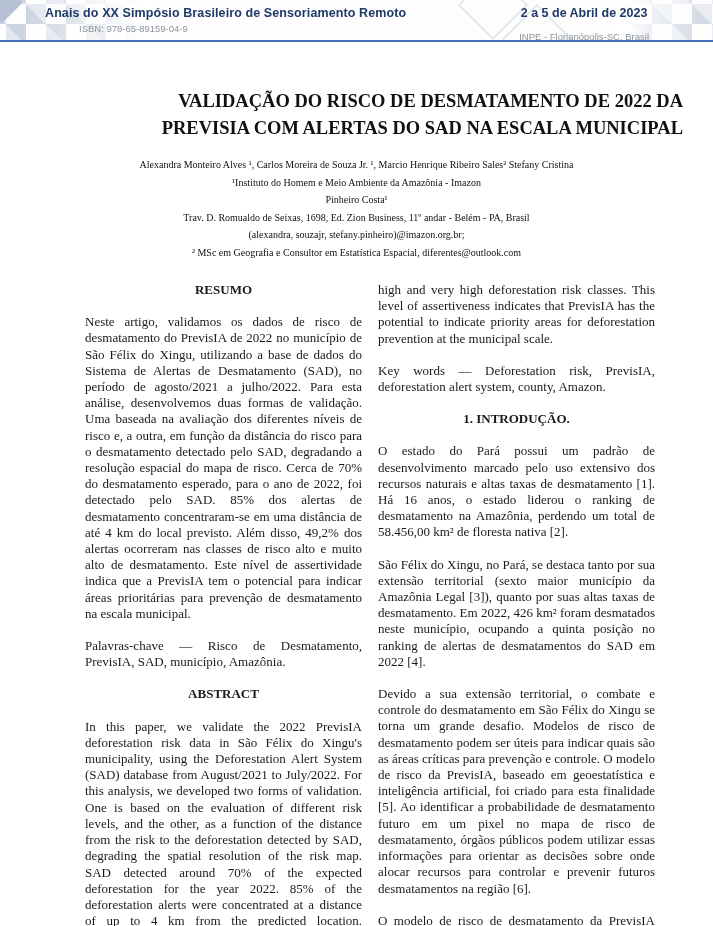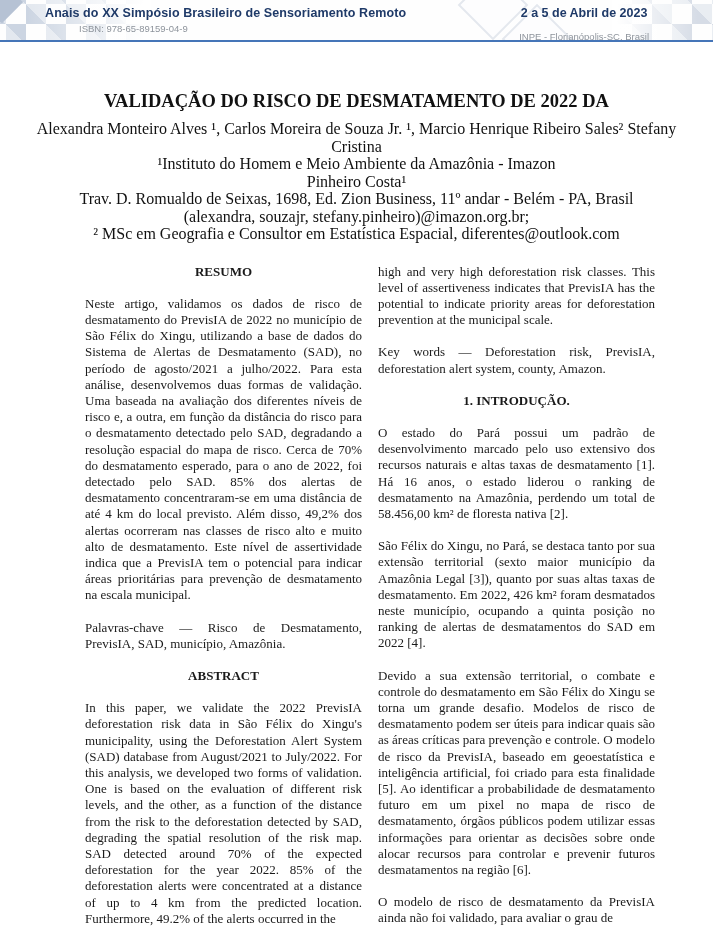--- a/index.html
+++ b/index.html
@@ -58,29 +58,29 @@
   .conf-left{position:absolute;left:45px;top:6px;z-index:2;}
   .conf-title{font-size:12.5px;font-weight:bold;color:#1f3a68;letter-spacing:0.1px;}
   .conf-isbn{font-size:9.5px;color:#8e949c;margin-top:3px;padding-left:34px;}
   .conf-right{position:absolute;right:64px;top:6px;text-align:right;z-index:2;}
   .conf-date{font-size:12.5px;font-weight:bold;color:#1f3a68;text-align:center;}
   .conf-loc{font-size:9.5px;color:#8e949c;margin-top:11px;}
 
   
   .paper-title{
     margin:46px 30px 0 30px;
-    text-align:center;
+    text-align:right;
     font-size:18.5px;font-weight:bold;
     line-height:27px;
     color:#111111;
   }
   .authors-block{
-    margin:5px 20px 0 20px;
+    margin:14px 20px 0 20px;
     text-align:center;
-    font-size:16px;
+    font-size:10px;
     line-height:17.5px;
     color:#111111;
   }
 
   
   .columns{
     display:flex;
     margin:21px 0 0 85px;
     gap:16px;
   }
@@ -116,20 +116,21 @@
     </div>
     <div class="conf-right">
       <div class="conf-date">2 a 5 de Abril de 2023</div>
       <div class="conf-loc">INPE - Florianópolis-SC, Brasil</div>
     </div>
   </header>
 
   <main>
     <div class="paper-title">
       <div>VALIDAÇÃO DO RISCO DE DESMATAMENTO DE 2022 DA</div>
+      <div>PREVISIA COM ALERTAS DO SAD NA ESCALA MUNICIPAL</div>
     </div>
 
     <div class="authors-block">
       <div>Alexandra Monteiro Alves ¹, Carlos Moreira de Souza Jr. ¹, Marcio Henrique Ribeiro Sales² Stefany Cristina</div>
       <div>¹Instituto do Homem e Meio Ambiente da Amazônia - Imazon</div>
       <div>Pinheiro Costa¹</div>
       <div>Trav. D. Romualdo de Seixas, 1698, Ed. Zion Business, 11º andar - Belém - PA, Brasil</div>
       <div>(alexandra, souzajr, stefany.pinheiro)@imazon.org.br;</div>
       <div>² MSc em Geografia e Consultor em Estatística Espacial, diferentes@outlook.com</div>
     </div>

